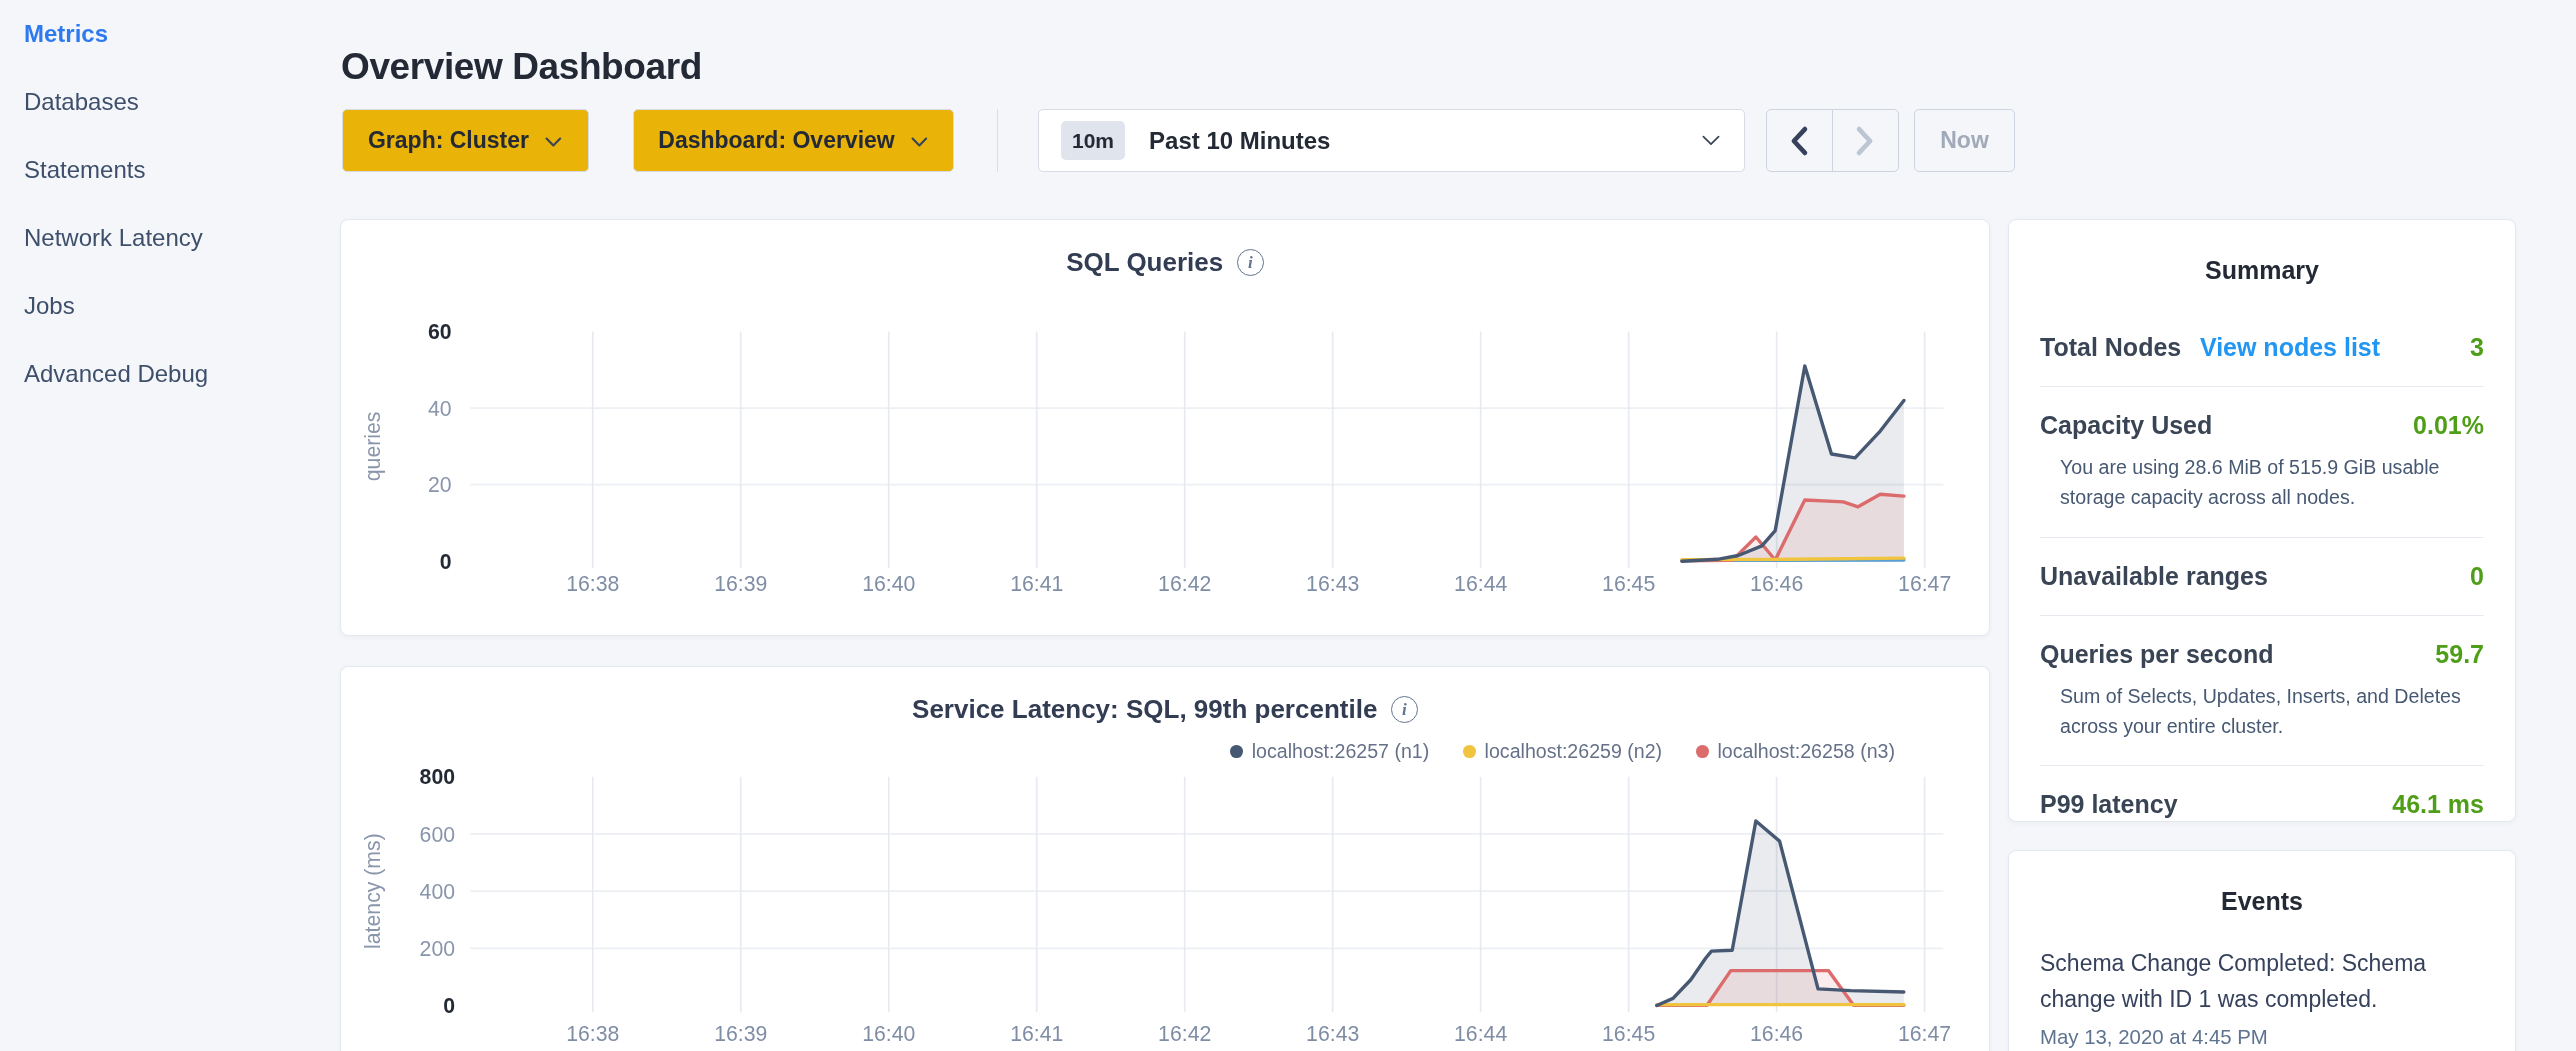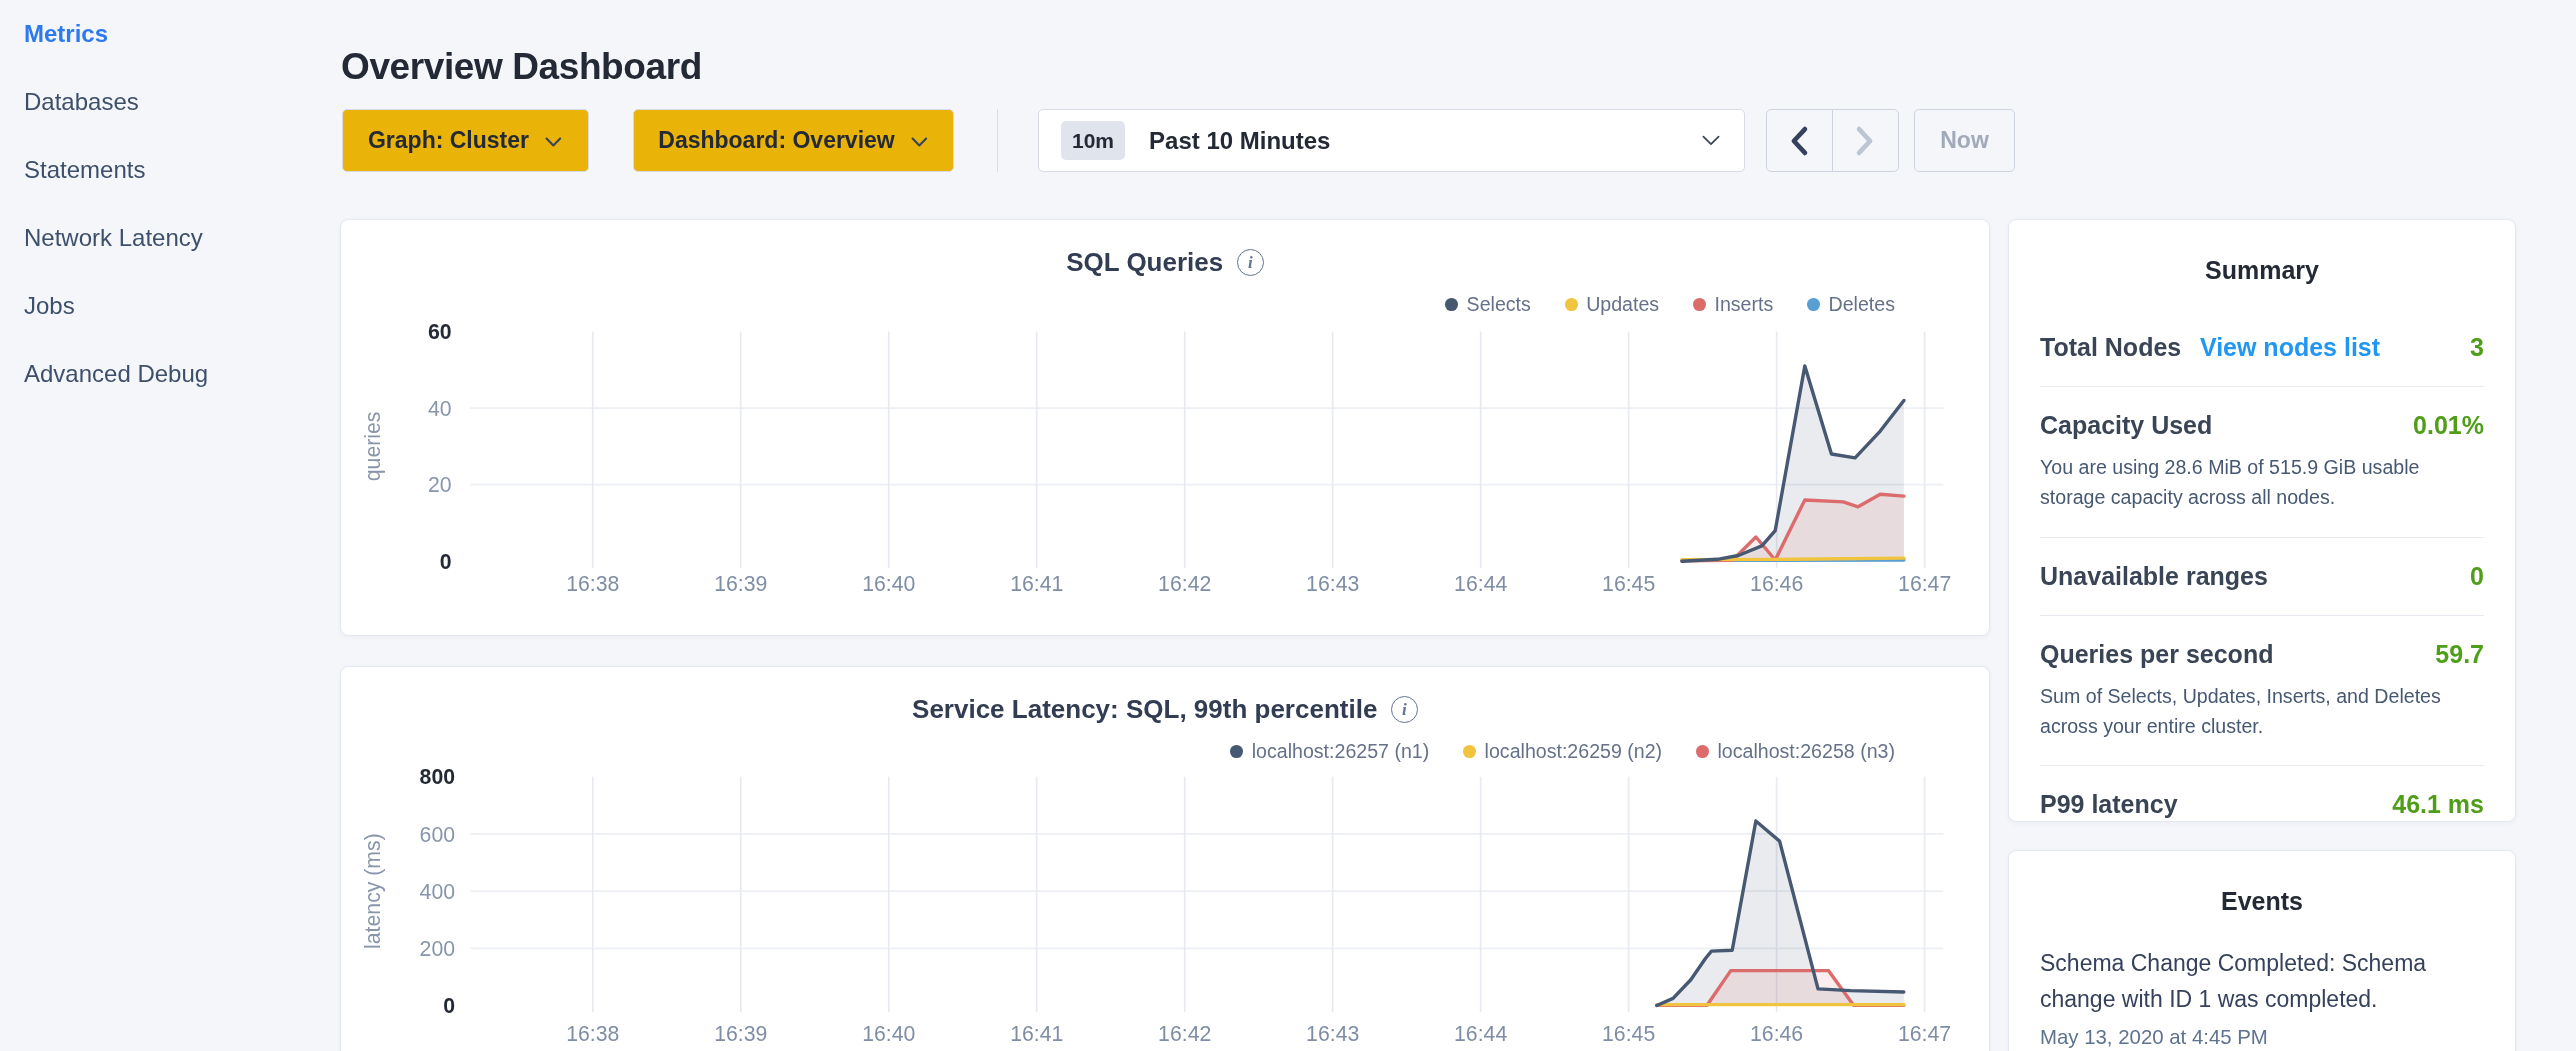--- a/index.html
+++ b/index.html
@@ -88,21 +88,21 @@
     text-align:center; font-size:25px; font-weight:700; color:#242a35;
     padding-top:36px; padding-bottom:24px;
   }
   .sum-body { padding:0 31px; }
   .sum-row { padding:24px 0; }
   .sum-row + .sum-row { border-top:0.9px solid #e7eaf0; }
   .sum-line { display:flex; align-items:baseline; }
   .sum-label { font-size:25px; font-weight:700; color:#394455; }
   .sum-link { font-size:25px; font-weight:700; color:#2196f3; margin-left:18.7px; cursor:pointer; text-decoration:none; }
   .sum-value { font-size:25px; font-weight:700; color:#4f9e18; margin-left:auto; }
-  .sum-desc { font-size:19.6px; color:#475872; line-height:1.55; margin-top:12px; }
+  .sum-desc { font-size:19.6px; color:#475872; line-height:1.55; margin-top:12px;margin-left:20px; }
   
   .evt-body { padding:5.1px 31px 0 31px; }
   .evt-msg { font-size:23px; color:#36415c; line-height:1.58; }
   .evt-time { font-size:20.4px; color:#5d738f; margin-top:8.5px; }
 </style>
 </head>
 <body>
 
 <nav class="sidebar" id="sidebar">
     <div class="side-item active">Metrics</div>
@@ -155,38 +155,20 @@
     </div>
   </div>
   <div class="now-btn">Now</div>
 </div>
 
 <section class="card" id="chart1">
   <div class="chart-title-row">
     <span class="chart-title">SQL Queries</span>
     <span class="info-icon">i</span>
   </div>
-  <div class="legend">
-      <div class="legend-item">
-        <span class="legend-dot" style="background: rgb(71, 88, 114);"></span>
-        <span class="legend-label">Selects</span>
-      </div>
-      <div class="legend-item">
-        <span class="legend-dot" style="background: rgb(241, 196, 63);"></span>
-        <span class="legend-label">Updates</span>
-      </div>
-      <div class="legend-item">
-        <span class="legend-dot" style="background: rgb(220, 108, 108);"></span>
-        <span class="legend-label">Inserts</span>
-      </div>
-      <div class="legend-item">
-        <span class="legend-dot" style="background: rgb(90, 159, 212);"></span>
-        <span class="legend-label">Deletes</span>
-      </div>
-    </div>
   <svg class="plot" width="1650" height="417" viewBox="0 0 1940 490">
       <text x="130" y="410" text-anchor="end" class="tick-label end">0</text>
       <line x1="152" y1="311" x2="1884" y2="311" stroke="#eceff3" stroke-width="2"></line>
       <text x="130" y="320" text-anchor="end" class="tick-label">20</text>
       <line x1="152" y1="221" x2="1884" y2="221" stroke="#eceff3" stroke-width="2"></line>
       <text x="130" y="230" text-anchor="end" class="tick-label">40</text>
       <text x="130" y="140" text-anchor="end" class="tick-label end">60</text>
       <line x1="296" y1="131" x2="296" y2="409" stroke="#e7ebf1" stroke-width="2"></line>
       <text x="296" y="436" text-anchor="middle" class="x-label">16:38</text>
       <line x1="470" y1="131" x2="470" y2="409" stroke="#e7ebf1" stroke-width="2"></line>

